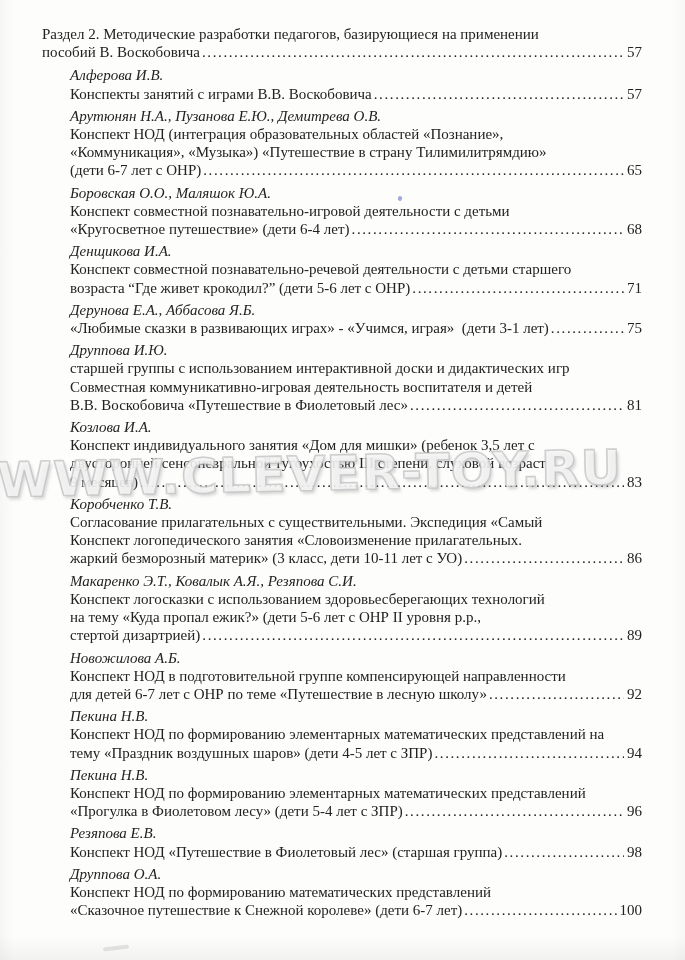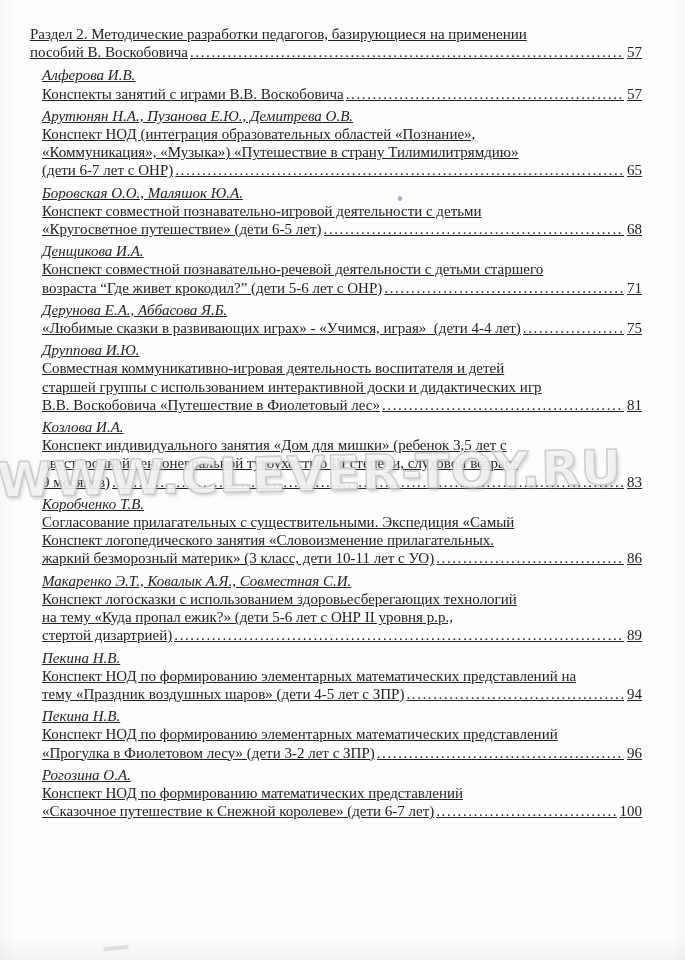--- a/index.html
+++ b/index.html
@@ -21,26 +21,25 @@
     position: absolute;
     inset: 0;
     pointer-events: none;
     background:
       linear-gradient(to top, rgba(110,110,110,0.08), rgba(110,110,110,0.0) 2.5%),
       linear-gradient(to right, rgba(110,110,110,0.05), rgba(110,110,110,0.0) 2%),
       linear-gradient(to left, rgba(110,110,110,0.04), rgba(110,110,110,0.0) 2%);
   }
   .content {
     position: relative;
-    padding: 25px 43px 0 30px;
+    padding: 25px 43px 0 42px;
     z-index: 1;
-    text-decoration: underline;
   }
   .heading .bodyline { white-space: nowrap; }
-  .entry { margin-left: 12px; margin-top: 4px; }
+  .entry { margin-left: 28px; margin-top: 4px; }
   .entry:first-child { margin-top: 5px; }
   .authors { font-style: italic; white-space: nowrap; }
   .bodyline { white-space: nowrap; overflow: hidden; }
   .lastline { display: flex; align-items: flex-start; }
   .lastline .txt { flex: 0 0 auto; white-space: pre; }
   .dots {
     flex: 1 1 auto;
     min-width: 10px;
     overflow: hidden;
     white-space: nowrap;
@@ -134,21 +133,21 @@
               <span class="pg">65</span>
             </div>
           </div>
   </div>
 
   <div class="entry">
     <div class="authors">Боровская О.О., Маляшок Ю.А.</div>
     <div class="body">
             <div class="bodyline">Конспект совместной познавательно-игровой деятельности с детьми</div>
             <div class="lastline">
-              <span class="txt">«Кругосветное путешествие» (дети 6-5 лет)</span>
+              <span class="txt">«Кругосветное путешествие» (дети 6-4 лет)</span>
               <span class="dots"></span>
               <span class="pg">68</span>
             </div>
           </div>
   </div>
 
   <div class="entry">
     <div class="authors">Денщикова И.А.</div>
     <div class="body">
             <div class="bodyline">Конспект совместной познавательно-речевой деятельности с детьми старшего</div>
@@ -157,32 +156,32 @@
               <span class="dots"></span>
               <span class="pg">71</span>
             </div>
           </div>
   </div>
 
   <div class="entry">
     <div class="authors">Дерунова Е.А., Аббасова Я.Б.</div>
     <div class="body">
             <div class="lastline">
-              <span class="txt">«Любимые сказки в развивающих играх» - «Учимся, играя»  (дети 4-4 лет)</span>
+              <span class="txt">«Любимые сказки в развивающих играх» - «Учимся, играя»  (дети 3-1 лет)</span>
               <span class="dots"></span>
               <span class="pg">75</span>
             </div>
           </div>
   </div>
 
   <div class="entry">
     <div class="authors">Друппова И.Ю.</div>
     <div class="body">
+            <div class="bodyline">старшей группы с использованием интерактивной доски и дидактических игр</div>
             <div class="bodyline">Совместная коммуникативно-игровая деятельность воспитателя и детей</div>
-            <div class="bodyline">старшей группы с использованием интерактивной доски и дидактических игр</div>
             <div class="lastline">
               <span class="txt">В.В. Воскобовича «Путешествие в Фиолетовый лес»</span>
               <span class="dots"></span>
               <span class="pg">81</span>
             </div>
           </div>
   </div>
 
   <div class="entry">
     <div class="authors">Козлова И.А.</div>
@@ -204,60 +203,81 @@
             <div class="bodyline">Конспект логопедического занятия «Словоизменение прилагательных.</div>
             <div class="lastline">
               <span class="txt">жаркий безморозный материк» (3 класс, дети 10-11 лет с УО)</span>
               <span class="dots"></span>
               <span class="pg">86</span>
             </div>
           </div>
   </div>
 
   <div class="entry">
-    <div class="authors">Макаренко Э.Т., Ковалык А.Я., Совместная С.И.</div>
+    <div class="authors">Макаренко Э.Т., Ковалык А.Я., Резяпова С.И.</div>
     <div class="body">
             <div class="bodyline">Конспект логосказки с использованием здоровьесберегающих технологий</div>
             <div class="bodyline">на тему «Куда пропал ежик?» (дети 5-6 лет с ОНР II уровня р.р.,</div>
             <div class="lastline">
               <span class="txt">стертой дизартрией)</span>
               <span class="dots"></span>
               <span class="pg">89</span>
             </div>
           </div>
   </div>
 
+  <div class="entry">
+    <div class="authors">Новожилова А.Б.</div>
+    <div class="body">
+            <div class="bodyline">Конспект НОД в подготовительной группе компенсирующей направленности</div>
+            <div class="lastline">
+              <span class="txt">для детей 6-7 лет с ОНР по теме «Путешествие в лесную школу»</span>
+              <span class="dots"></span>
+              <span class="pg">92</span>
+            </div>
+          </div>
+  </div>
 
   <div class="entry">
     <div class="authors">Пекина Н.В.</div>
     <div class="body">
             <div class="bodyline">Конспект НОД по формированию элементарных математических представлений на</div>
             <div class="lastline">
               <span class="txt">тему «Праздник воздушных шаров» (дети 4-5 лет с ЗПР)</span>
               <span class="dots"></span>
               <span class="pg">94</span>
             </div>
           </div>
   </div>
 
   <div class="entry">
     <div class="authors">Пекина Н.В.</div>
     <div class="body">
             <div class="bodyline">Конспект НОД по формированию элементарных математических представлений</div>
             <div class="lastline">
-              <span class="txt">«Прогулка в Фиолетовом лесу» (дети 3-2 лет с ЗПР)</span>
+              <span class="txt">«Прогулка в Фиолетовом лесу» (дети 5-4 лет с ЗПР)</span>
               <span class="dots"></span>
               <span class="pg">96</span>
             </div>
           </div>
   </div>
 
-
-  <div class="entry">
-    <div class="authors">Рогозина О.А.</div>
+  <div class="entry">
+    <div class="authors">Резяпова Е.В.</div>
+    <div class="body">
+            <div class="lastline">
+              <span class="txt">Конспект НОД «Путешествие в Фиолетовый лес» (старшая группа)</span>
+              <span class="dots"></span>
+              <span class="pg">98</span>
+            </div>
+          </div>
+  </div>
+
+  <div class="entry">
+    <div class="authors">Друппова О.А.</div>
     <div class="body">
             <div class="bodyline">Конспект НОД по формированию математических представлений</div>
             <div class="lastline">
               <span class="txt">«Сказочное путешествие к Снежной королеве» (дети 6-7 лет)</span>
               <span class="dots"></span>
               <span class="pg">100</span>
             </div>
           </div>
   </div>
 </div>

